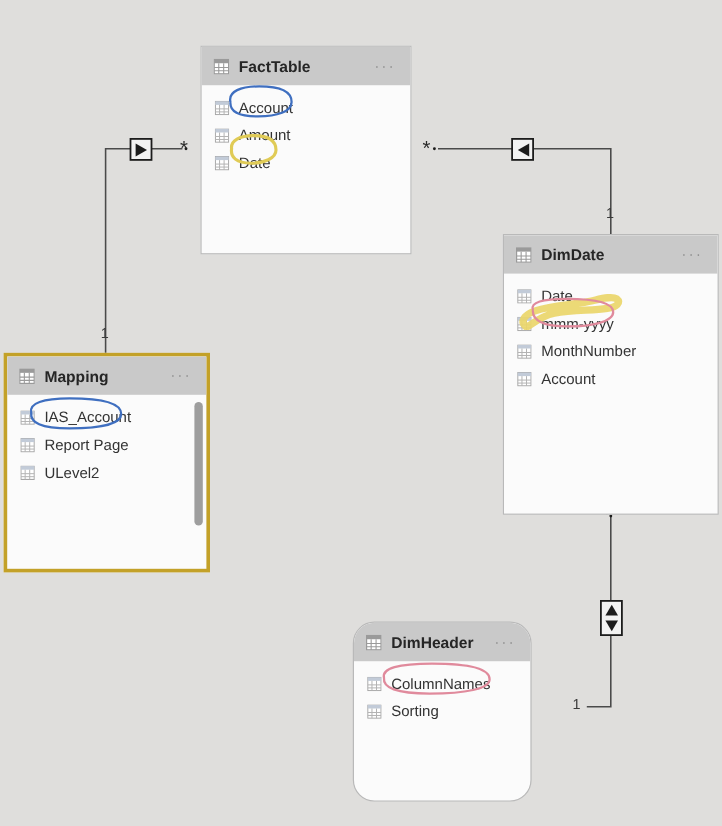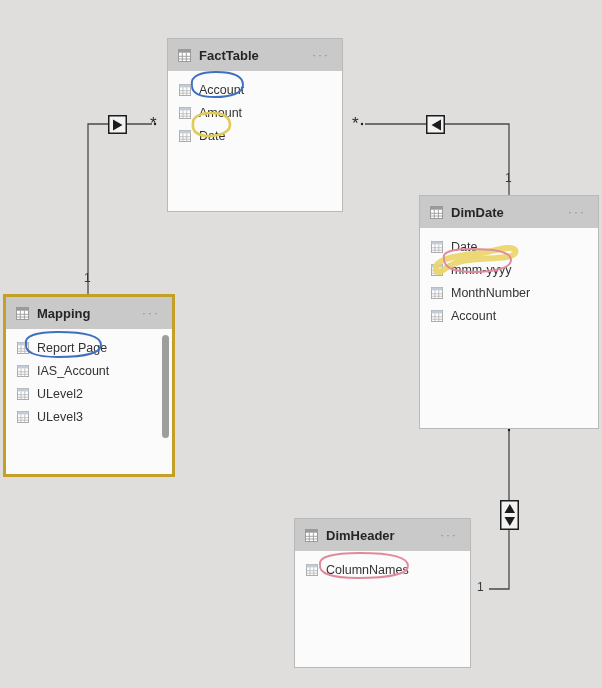--- a/index.html
+++ b/index.html
@@ -290,60 +290,49 @@
     <div class="tbl-body">
       <div class="fld">
         <svg class="ico-grid" width="12" height="12" viewBox="0 0 13 13">
           <rect x="0.5" y="0.5" width="12" height="12" fill="#ffffff" stroke="#a6a6a6"></rect>
           <rect x="0.5" y="0.5" width="12" height="3.2" fill="#c2cbd8"></rect>
           <line x1="4.3" y1="3.7" x2="4.3" y2="12.5" stroke="#b4b4b4" stroke-width="0.9"></line>
           <line x1="8.4" y1="3.7" x2="8.4" y2="12.5" stroke="#b4b4b4" stroke-width="0.9"></line>
           <line x1="0.5" y1="7.3" x2="12.5" y2="7.3" stroke="#b4b4b4" stroke-width="0.9"></line>
           <line x1="0.5" y1="10" x2="12.5" y2="10" stroke="#b4b4b4" stroke-width="0.9"></line>
         </svg>
+        <span class="fld-name">IAS_Account</span>
+      </div>
+      <div class="fld">
+        <svg class="ico-grid" width="12" height="12" viewBox="0 0 13 13">
+          <rect x="0.5" y="0.5" width="12" height="12" fill="#ffffff" stroke="#a6a6a6"></rect>
+          <rect x="0.5" y="0.5" width="12" height="3.2" fill="#c2cbd8"></rect>
+          <line x1="4.3" y1="3.7" x2="4.3" y2="12.5" stroke="#b4b4b4" stroke-width="0.9"></line>
+          <line x1="8.4" y1="3.7" x2="8.4" y2="12.5" stroke="#b4b4b4" stroke-width="0.9"></line>
+          <line x1="0.5" y1="7.3" x2="12.5" y2="7.3" stroke="#b4b4b4" stroke-width="0.9"></line>
+          <line x1="0.5" y1="10" x2="12.5" y2="10" stroke="#b4b4b4" stroke-width="0.9"></line>
+        </svg>
         <span class="fld-name">Report Page</span>
       </div>
       <div class="fld">
         <svg class="ico-grid" width="12" height="12" viewBox="0 0 13 13">
           <rect x="0.5" y="0.5" width="12" height="12" fill="#ffffff" stroke="#a6a6a6"></rect>
           <rect x="0.5" y="0.5" width="12" height="3.2" fill="#c2cbd8"></rect>
           <line x1="4.3" y1="3.7" x2="4.3" y2="12.5" stroke="#b4b4b4" stroke-width="0.9"></line>
           <line x1="8.4" y1="3.7" x2="8.4" y2="12.5" stroke="#b4b4b4" stroke-width="0.9"></line>
           <line x1="0.5" y1="7.3" x2="12.5" y2="7.3" stroke="#b4b4b4" stroke-width="0.9"></line>
           <line x1="0.5" y1="10" x2="12.5" y2="10" stroke="#b4b4b4" stroke-width="0.9"></line>
         </svg>
-        <span class="fld-name">IAS_Account</span>
-      </div>
-      <div class="fld">
-        <svg class="ico-grid" width="12" height="12" viewBox="0 0 13 13">
-          <rect x="0.5" y="0.5" width="12" height="12" fill="#ffffff" stroke="#a6a6a6"></rect>
-          <rect x="0.5" y="0.5" width="12" height="3.2" fill="#c2cbd8"></rect>
-          <line x1="4.3" y1="3.7" x2="4.3" y2="12.5" stroke="#b4b4b4" stroke-width="0.9"></line>
-          <line x1="8.4" y1="3.7" x2="8.4" y2="12.5" stroke="#b4b4b4" stroke-width="0.9"></line>
-          <line x1="0.5" y1="7.3" x2="12.5" y2="7.3" stroke="#b4b4b4" stroke-width="0.9"></line>
-          <line x1="0.5" y1="10" x2="12.5" y2="10" stroke="#b4b4b4" stroke-width="0.9"></line>
-        </svg>
         <span class="fld-name">ULevel2</span>
       </div>
-      <div class="fld">
-        <svg class="ico-grid" width="12" height="12" viewBox="0 0 13 13">
-          <rect x="0.5" y="0.5" width="12" height="12" fill="#ffffff" stroke="#a6a6a6"></rect>
-          <rect x="0.5" y="0.5" width="12" height="3.2" fill="#c2cbd8"></rect>
-          <line x1="4.3" y1="3.7" x2="4.3" y2="12.5" stroke="#b4b4b4" stroke-width="0.9"></line>
-          <line x1="8.4" y1="3.7" x2="8.4" y2="12.5" stroke="#b4b4b4" stroke-width="0.9"></line>
-          <line x1="0.5" y1="7.3" x2="12.5" y2="7.3" stroke="#b4b4b4" stroke-width="0.9"></line>
-          <line x1="0.5" y1="10" x2="12.5" y2="10" stroke="#b4b4b4" stroke-width="0.9"></line>
-        </svg>
-        <span class="fld-name">ULevel3</span>
-      </div>
       <div class="sbar" style="left:156px; top:38px; height:103px;"></div>
     </div>
   </div>
 
-  <div class="tbl" style="left:294px; top:518px; width:177px; height:150px;">
+  <div class="tbl" style="left:294px; top:518px; width:149px; height:150px;border-radius:18px;">
     <div class="tbl-head">
       <svg class="ico-grid" width="13" height="13" viewBox="0 0 13 13">
         <rect x="0.5" y="0.5" width="12" height="12" fill="#ffffff" stroke="#9a9a9a"></rect>
         <rect x="0.5" y="0.5" width="12" height="3.2" fill="#9a9a9a"></rect>
         <line x1="4.3" y1="3.7" x2="4.3" y2="12.5" stroke="#9a9a9a" stroke-width="0.9"></line>
         <line x1="8.4" y1="3.7" x2="8.4" y2="12.5" stroke="#9a9a9a" stroke-width="0.9"></line>
         <line x1="0.5" y1="7.3" x2="12.5" y2="7.3" stroke="#9a9a9a" stroke-width="0.9"></line>
         <line x1="0.5" y1="10" x2="12.5" y2="10" stroke="#9a9a9a" stroke-width="0.9"></line>
       </svg>
       <span class="tbl-title">DimHeader</span>
@@ -354,20 +343,31 @@
         <svg class="ico-grid" width="12" height="12" viewBox="0 0 13 13">
           <rect x="0.5" y="0.5" width="12" height="12" fill="#ffffff" stroke="#a6a6a6"></rect>
           <rect x="0.5" y="0.5" width="12" height="3.2" fill="#c2cbd8"></rect>
           <line x1="4.3" y1="3.7" x2="4.3" y2="12.5" stroke="#b4b4b4" stroke-width="0.9"></line>
           <line x1="8.4" y1="3.7" x2="8.4" y2="12.5" stroke="#b4b4b4" stroke-width="0.9"></line>
           <line x1="0.5" y1="7.3" x2="12.5" y2="7.3" stroke="#b4b4b4" stroke-width="0.9"></line>
           <line x1="0.5" y1="10" x2="12.5" y2="10" stroke="#b4b4b4" stroke-width="0.9"></line>
         </svg>
         <span class="fld-name">ColumnNames</span>
       </div>
+      <div class="fld">
+        <svg class="ico-grid" width="12" height="12" viewBox="0 0 13 13">
+          <rect x="0.5" y="0.5" width="12" height="12" fill="#ffffff" stroke="#a6a6a6"></rect>
+          <rect x="0.5" y="0.5" width="12" height="3.2" fill="#c2cbd8"></rect>
+          <line x1="4.3" y1="3.7" x2="4.3" y2="12.5" stroke="#b4b4b4" stroke-width="0.9"></line>
+          <line x1="8.4" y1="3.7" x2="8.4" y2="12.5" stroke="#b4b4b4" stroke-width="0.9"></line>
+          <line x1="0.5" y1="7.3" x2="12.5" y2="7.3" stroke="#b4b4b4" stroke-width="0.9"></line>
+          <line x1="0.5" y1="10" x2="12.5" y2="10" stroke="#b4b4b4" stroke-width="0.9"></line>
+        </svg>
+        <span class="fld-name">Sorting</span>
+      </div>
     </div>
   </div>
 
   <svg class="ann-layer" width="602" height="688" viewBox="0 0 602 688">
 
     <path d="M 440 272 C 446 268 452 263 462 261 C 478 258 494 259 506 257
              C 514 256 518 252 514 249 C 509 246 498 250 487 252
              C 474 254 458 255 446 259 C 437 262 433 268 438 272 Z" fill="none" stroke="#ead66a" stroke-width="6" stroke-linecap="round" opacity="0.92"></path>
 
     <path d="M 192 85 C 190 76 201 72 216 72 C 233 72 243 76 243 85

